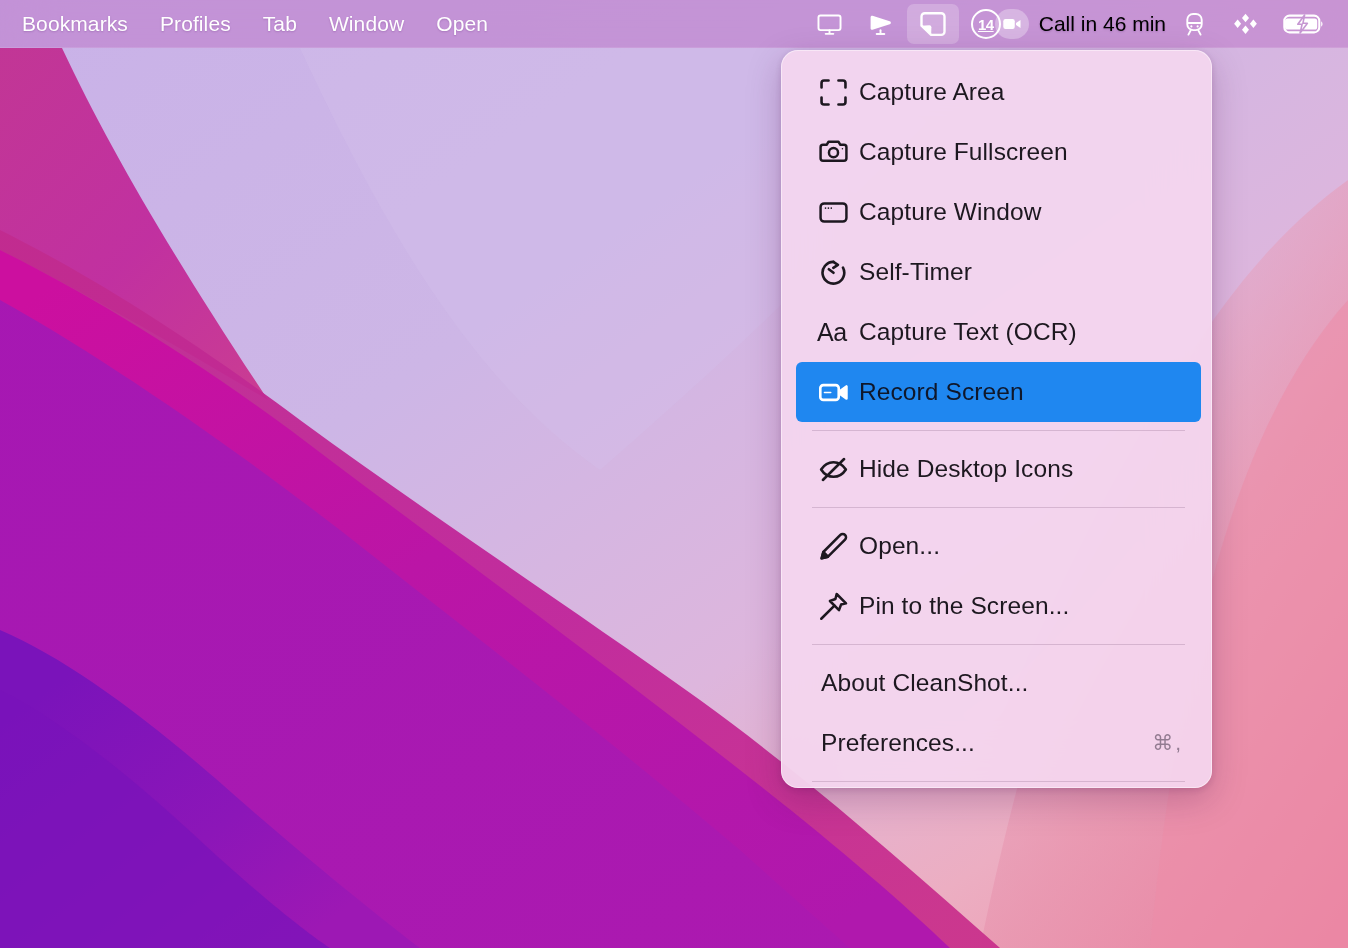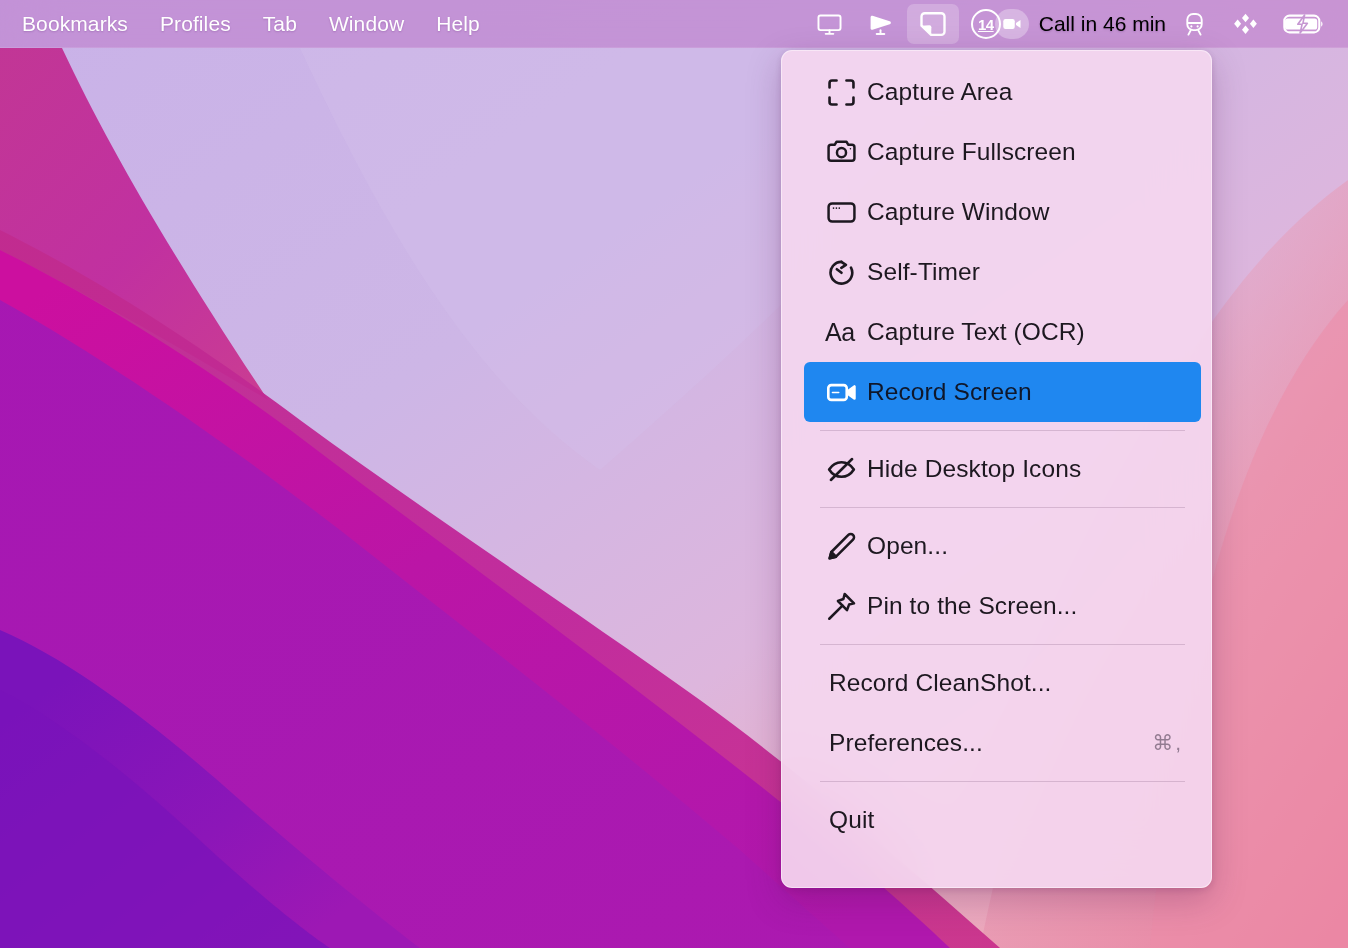--- a/index.html
+++ b/index.html
@@ -74,28 +74,28 @@
     width:34px; height:30px; margin-left:-6px;
     border-radius:15px;
     background:rgba(255,255,255,0.30);
     display:flex; align-items:center; justify-content:center;
   }
 
   
   #menu {
     position:absolute;
     left:781px; top:50px;
-    width:431px; height:838px;
+    width:431px; height:738px;
     background:rgba(244,214,239,0.93);
     backdrop-filter:blur(28px);
-    border-radius:11px;
+    border-radius:17px;
     border:0.5px solid rgba(255,255,255,0.45);
     box-shadow:0 12px 34px rgba(80,20,80,0.26), 0 2px 7px rgba(80,20,80,0.16);
     z-index:30;
-    padding:11px 0 10px 12px;
+    padding:11px 0 10px 4px;
     overflow:hidden;
   }
   .row {
     position:relative;
     display:flex; align-items:center;
     height:60px;
     margin:0 10px;
     padding-left:21px;
     border-radius:6px;
     color:#1d1820;
@@ -208,21 +208,21 @@
   </svg>
 </div>
 
 <div id="menubar">
 
   <div class="mb-left">
     <div class="mb-item">Bookmarks</div>
     <div class="mb-item">Profiles</div>
     <div class="mb-item">Tab</div>
     <div class="mb-item">Window</div>
-    <div class="mb-item">Help</div>
+    <div class="mb-item">Open</div>
   </div>
 
   <div class="mb-right">
 
     <div class="mb-status">
       <span>
         <svg width="27" height="27" viewBox="0 0 24 24" fill="none" stroke="#ffffff" stroke-width="1.7" stroke-linecap="round" stroke-linejoin="round">
           <rect x="2.2" y="4" width="19.6" height="13" rx="1.8"></rect>
           <path d="M12 17v2.6"></path>
             <path d="M8.6 20.3h6.8"></path>
@@ -403,21 +403,21 @@
         <path d="M14.3,2.9 L21.1,9.7 L17.5,10.6 L16.0,14.6 L9.4,8.0 L13.4,6.5 Z"></path>
         <path d="M12.7,11.3 L3.1,20.9"></path>
       </svg>
     </span>
     <span class="row-label">Pin to the Screen...</span>
   </div>
 
   <div class="sep"></div>
 
   <div class="row plain">
-    <span class="row-label">Record CleanShot...</span>
+    <span class="row-label">About CleanShot...</span>
   </div>
 
   <div class="row plain">
     <span class="row-label">Preferences...</span>
     <span class="row-shortcut">⌘,</span>
   </div>
 
   <div class="sep"></div>
 
   <div class="row plain">

